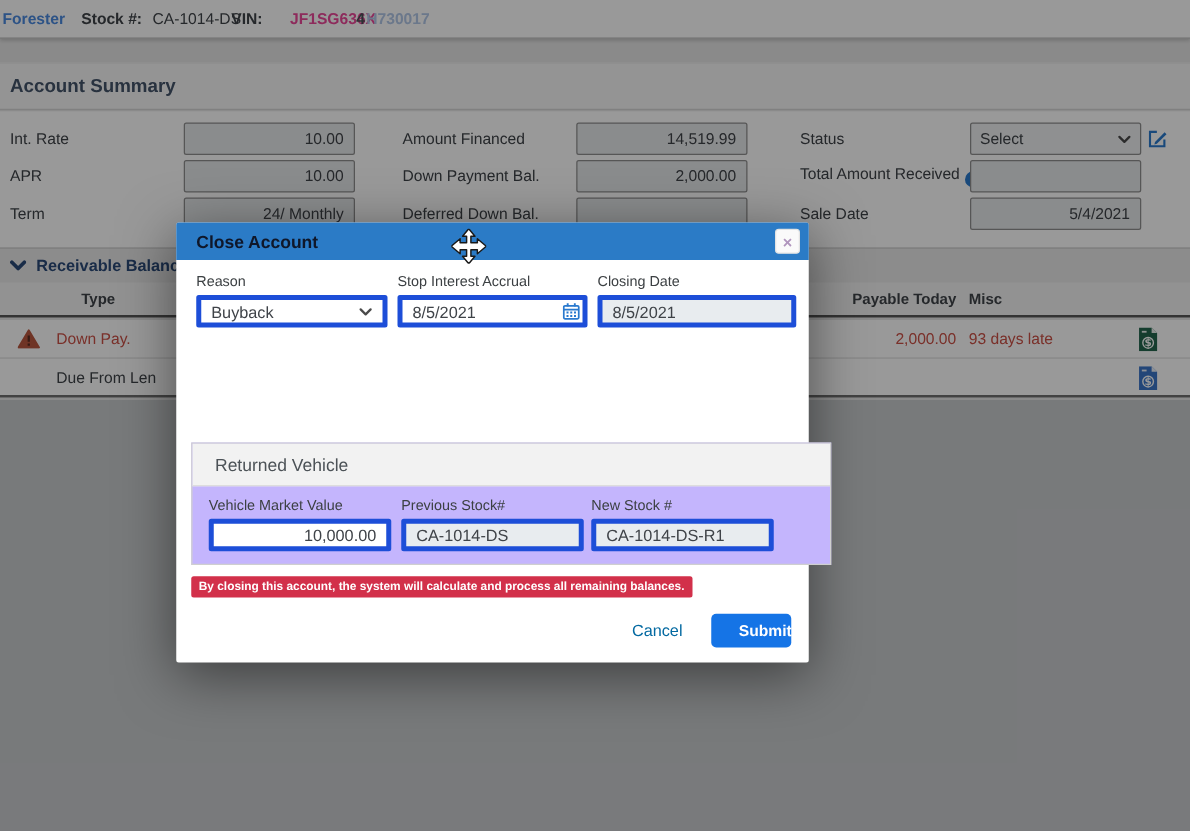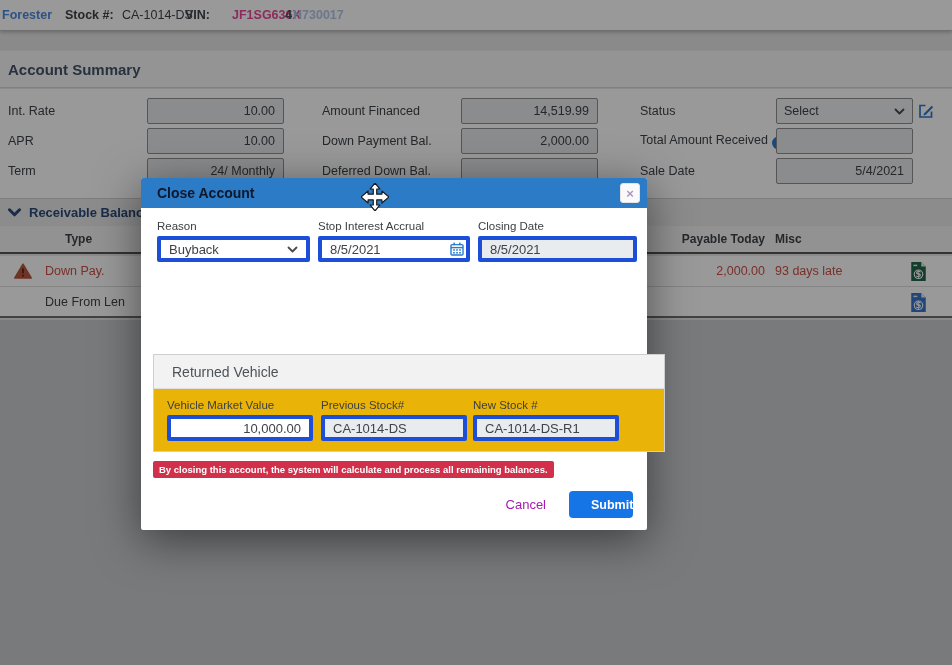--- a/index.html
+++ b/index.html
@@ -99,32 +99,32 @@
   .cal-icon { position:absolute; right:6px; top:6px; width:14px; height:14px; cursor:pointer; }
 
   .g-reason { left:16px;  top:42px; width:153px; }
   .g-sia    { left:177px; top:42px; width:152px; }
   .g-cd     { left:337px; top:42px; width:159px; }
   .g-notes  { left:16px;  top:112px; width:476px; }
   .g-notes textarea { width:476px; height:40px; border:1px solid #a8a8a8; border-radius:2px;
     resize:both; font-family:"Liberation Sans",sans-serif; font-size:13px; padding:4px 6px; display:block; }
 
   .rv-box { position:absolute; left:12px; top:176px; width:512px; height:98px;
-    border:1px solid #cfcfcf; background:#eab308; }
+    border:1px solid #cfcfcf; background:#c4b5fd; }
   .rv-header { height:34px; background:#f2f2f2; border-bottom:1px solid #ddd; display:flex; align-items:center; }
   .rv-header .rv-title { margin-left:18px; font-size:14px; color:#4c5257; }
   .g-vmv { left:13px;  top:44px; width:146px; }
   .g-ps  { left:167px; top:44px; width:146px; }
   .g-ns  { left:319px; top:44px; width:146px; }
   .g-vmv input { text-align:right; }
 
   .warning-banner { position:absolute; left:12px; top:283px; background:#d2304a; color:#fff;
     font-size:9.5px; font-weight:bold; padding:3px 6px; border-radius:2px; white-space:nowrap; }
 
-  .cancel-link { position:absolute; right:101px; top:319px; font-size:13px; color:#a21caf;
+  .cancel-link { position:absolute; right:101px; top:319px; font-size:13px; color:#0369a1;
     text-decoration:none; cursor:pointer;text-align:right; }
   .submit-btn { position:absolute; right:14px; top:313px; width:64px; height:27px; background:#1574e6;
     border:none; border-radius:4px; color:#fff; font-family:"Liberation Sans",sans-serif;
     font-size:12.5px; font-weight:bold; cursor:pointer;padding-left:22px; }
 
   .move-cursor { position:absolute; left:361px; top:183px; width:28px; height:28px; z-index:20; pointer-events:none; }
 </style>
 </head>
 <body>
 

